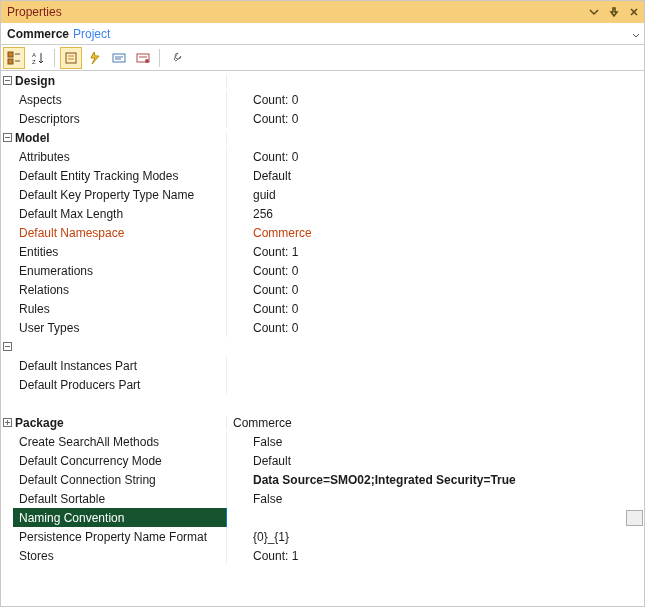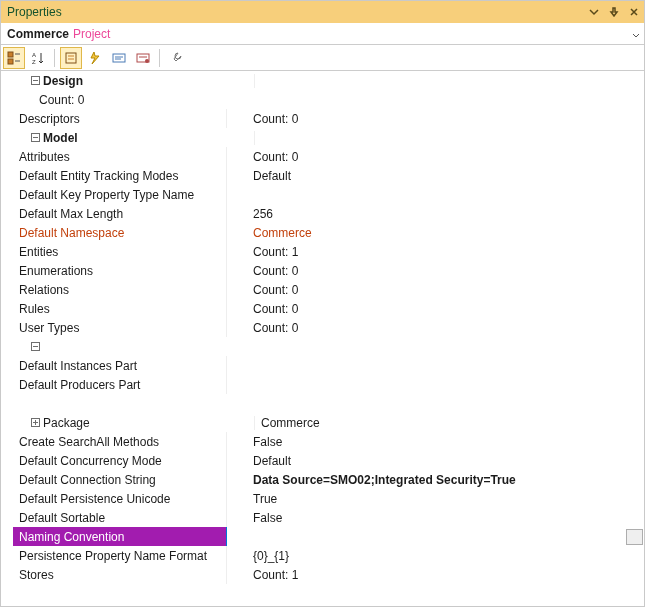--- a/index.html
+++ b/index.html
@@ -1,52 +1,52 @@
 <!DOCTYPE html>
 <html><head>
 <meta charset="utf-8">
 <style>
   * { box-sizing: border-box; }
   html, body { margin:0; padding:0; font-family: "Segoe UI", Tahoma, sans-serif; font-size:12px; color:#1b1b1b; background:#fff; }
   .panel { width:645px; height:607px; border:1px solid #c9c9c9; display:flex; flex-direction:column; }
   .titlebar { background:#f7cf7b; height:22px; display:flex; align-items:center; padding:0 0 0 6px; position:relative; }
-  .titlebar .title { flex:0 0 auto; font-size:12px; color:#14532d; }
+  .titlebar .title { flex:0 0 auto; font-size:12px; color:#7f1d1d; }
   .titlebar .spacer { flex:1; }
   .titlebar .btn { width:20px; height:20px; display:flex; align-items:center; justify-content:center; cursor:pointer; }
   .titlebar .btn svg { width:10px; height:10px; fill:none; stroke:#5a4a1a; stroke-width:1.5; }
   .context { height:22px; border-bottom:1px solid #ccc; display:flex; align-items:center; padding:0 6px; position:relative; }
   .context .name { font-weight:600; margin-right:4px; }
-  .context .type { color:#ec4899; }
+  .context .type { color:#3b82f6; }
   .context .chev { position:absolute; right:4px; top:6px; }
   .toolbar { height:26px; border-bottom:1px solid #ccc; display:flex; align-items:center; padding:0 2px; gap:2px; }
   .tool { width:22px; height:22px; display:flex; align-items:center; justify-content:center; cursor:pointer; border:1px solid transparent; }
   .tool.active { background:#fff0c2; border:1px solid #e0b84a; }
   .tool.active2 { background:#fff0c2; border:1px solid #e0b84a; }
   .tool svg { width:14px; height:14px; }
   .tbsep { width:1px; height:18px; background:#ccc; margin:0 3px; }
   .grid { flex:1; overflow:hidden; }
   .row { display:flex; height:19px; align-items:stretch; }
   .toggle { width:9px; height:9px; border:1px solid #6e6e6e; display:flex; align-items:center; justify-content:center; cursor:pointer; background:#fff; }
   .toggle .minus { width:5px; height:1px; background:#6e6e6e; }
   .toggle .plus  { width:5px; height:5px; position:relative; }
   .toggle .plus::before { content:""; position:absolute; left:2px; top:0; width:1px; height:5px; background:#6e6e6e; }
   .toggle .plus::after  { content:""; position:absolute; top:2px; left:0; width:5px; height:1px; background:#6e6e6e; }
   .cell-value { flex:1; padding-left:6px; display:flex; align-items:center; border-right:0;margin-left:20px; }
   .row.prop { }
   .row.disabled { color:#c2410c; }
   .row.bold .cell-value { font-weight:700; }
   .row.selected .cell-value { }
   .dd { width:17px; height:16px; border:1px solid #adadad; background:#efefef; display:flex; align-items:center; justify-content:center; margin-left:auto; margin-right:1px; cursor:pointer;}
-  .catrow { display:flex; height:19px; align-items:center;margin-left:28px; }
+  .catrow { display:flex; height:19px; align-items:center; }
   .catrow .glyph { width:12px; display:flex; align-items:center; justify-content:center;}
   .catlabel { font-weight:700; padding-left:2px; flex:0 0 214px; display:flex; align-items:center; border-right:1px solid #eee;}
   .catval { flex:1; padding-left:6px; display:flex; align-items:center;}
   .leftbar { width:12px; display:flex; align-items:center; justify-content:center;}
   .innerlabel { flex:0 0 214px; padding-left:6px; display:flex; align-items:center; border-right:1px solid #eee;}
-  .row.selected .innerlabel { background:#a21caf; color:#fff; border-right-color:#0078d7;}
+  .row.selected .innerlabel { background:#14532d; color:#fff; border-right-color:#0078d7;}
 </style>
 </head>
 <body>
 
 <div class="panel">
   <div class="titlebar">
     <span class="title">Properties</span>
     <span class="spacer"></span>
     <span class="btn">
       <svg viewBox="0 0 10 10">
@@ -132,20 +132,21 @@
       <div class="glyph">
           <div class="toggle">
             <div class="minus"></div>
           </div>
         </div>
       <div class="catlabel">Design</div>
       <div class="catval"></div>
     </div>
     <div class="row prop">
         <div class="leftbar"></div>
+        <div class="innerlabel">Aspects</div>
         <div class="cell-value">Count: 0</div>
       </div>
     <div class="row prop">
         <div class="leftbar"></div>
         <div class="innerlabel">Descriptors</div>
         <div class="cell-value">Count: 0</div>
       </div>
 
     <div class="catrow">
       <div class="glyph">
@@ -162,20 +163,21 @@
         <div class="cell-value">Count: 0</div>
       </div>
     <div class="row prop">
         <div class="leftbar"></div>
         <div class="innerlabel">Default Entity Tracking Modes</div>
         <div class="cell-value">Default</div>
       </div>
     <div class="row prop">
         <div class="leftbar"></div>
         <div class="innerlabel">Default Key Property Type Name</div>
+        <div class="cell-value">guid</div>
       </div>
     <div class="row prop">
         <div class="leftbar"></div>
         <div class="innerlabel">Default Max Length</div>
         <div class="cell-value">256</div>
       </div>
     <div class="row prop disabled">
         <div class="leftbar"></div>
         <div class="innerlabel">Default Namespace</div>
         <div class="cell-value">Commerce</div>
@@ -228,43 +230,38 @@
         <div class="leftbar"></div>
         <div class="cell-value"></div>
       </div>
 
     <div class="catrow">
       <div class="glyph">
           <div class="toggle">
             <div class="plus"></div>
           </div>
         </div>
-      <div class="catlabel" style="font-weight:400">Package</div>
+      <div class="catlabel" style="font-weight:700">Package</div>
       <div class="catval">Commerce</div>
     </div>
 
     <div class="row prop">
         <div class="leftbar"></div>
         <div class="innerlabel">Create SearchAll Methods</div>
         <div class="cell-value">False</div>
       </div>
     <div class="row prop">
         <div class="leftbar"></div>
         <div class="innerlabel">Default Concurrency Mode</div>
         <div class="cell-value">Default</div>
       </div>
     <div class="row prop bold">
         <div class="leftbar"></div>
         <div class="innerlabel">Default Connection String</div>
         <div class="cell-value">Data Source=SMO02;Integrated Security=True</div>
-      </div>
-    <div class="row prop">
-        <div class="leftbar"></div>
-        <div class="innerlabel">Default Persistence Unicode</div>
-        <div class="cell-value">True</div>
       </div>
     <div class="row prop">
         <div class="leftbar"></div>
         <div class="innerlabel">Default Sortable</div>
         <div class="cell-value">False</div>
       </div>
     <div class="row prop bold selected">
       <div class="leftbar"></div>
       <div class="innerlabel">Naming Convention</div>
       <div class="cell-value">

